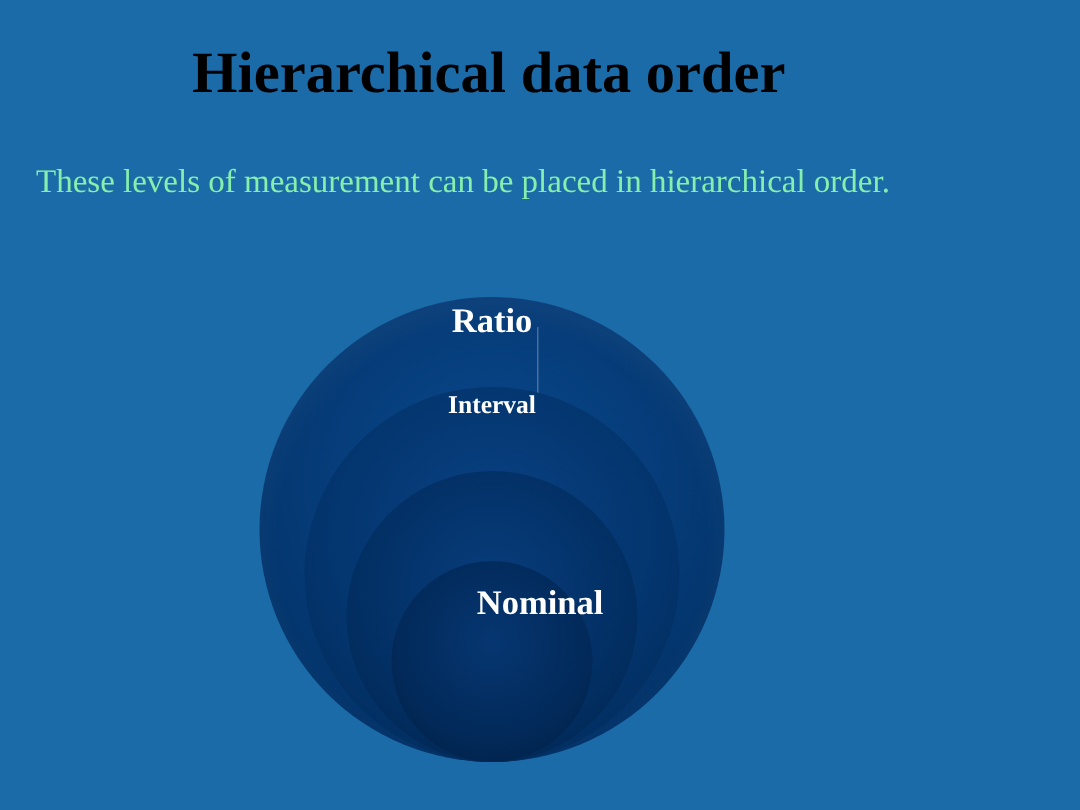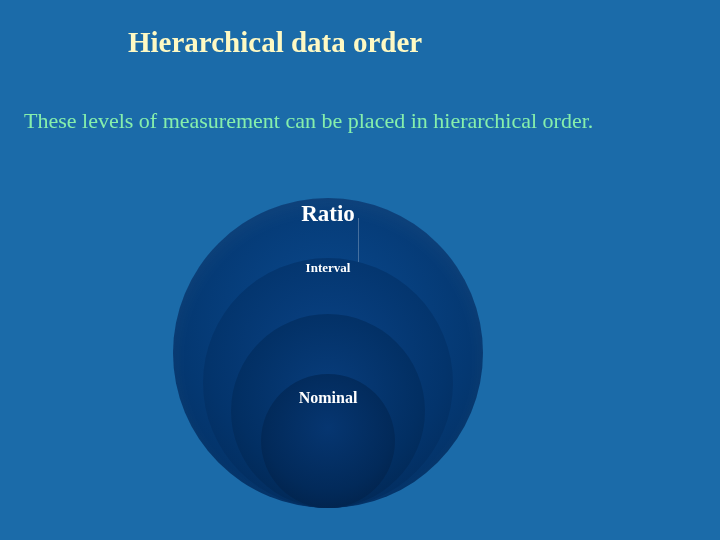--- a/index.html
+++ b/index.html
@@ -7,23 +7,23 @@
   body {
     background: #1b6ba9;
     font-family: "Times New Roman", Times, serif;
     color: #ffffff;
     position: relative;
   }
   .title {
     position: absolute;
     top: 26px;
     left: 128px;
-    font-size: 29px;
+    font-size: 39px;
     font-weight: bold;
-    color: #fef9c3;
+    color: #000000;
   }
   .subtitle {
     position: absolute;
     top: 108px;
     left: 24px;
     font-size: 22px;
     color: #86efac;
   }
   .diagram {
     position: absolute;
@@ -67,23 +67,23 @@
   }
   .lbl {
     position: absolute;
     width: max-content;
     left: 50%;
     transform: translateX(-50%);
     font-weight: bold;
     color: #ffffff;
   }
   .lbl-ratio   { top:  41px; font-size: 23px; }
-  .lbl-interval{ top: 100px; font-size: 13px; text-align: right; }
+  .lbl-interval{ top: 100px; font-size: 17px; text-align: right; }
   .lbl-ordinal { top: 152px; font-size: 21px; }
-  .lbl-nominal { top: 229px; font-size: 16px; }
+  .lbl-nominal { top: 229px; font-size: 23px; margin-left: 32px; }
   .vline {
     position: absolute;
     top: 20px;
     left: 50%;
     width: 1px;
     height: 56px;
     background: rgba(255,255,255,0.25);
     transform: translateX(30px);
   }
 </style>

